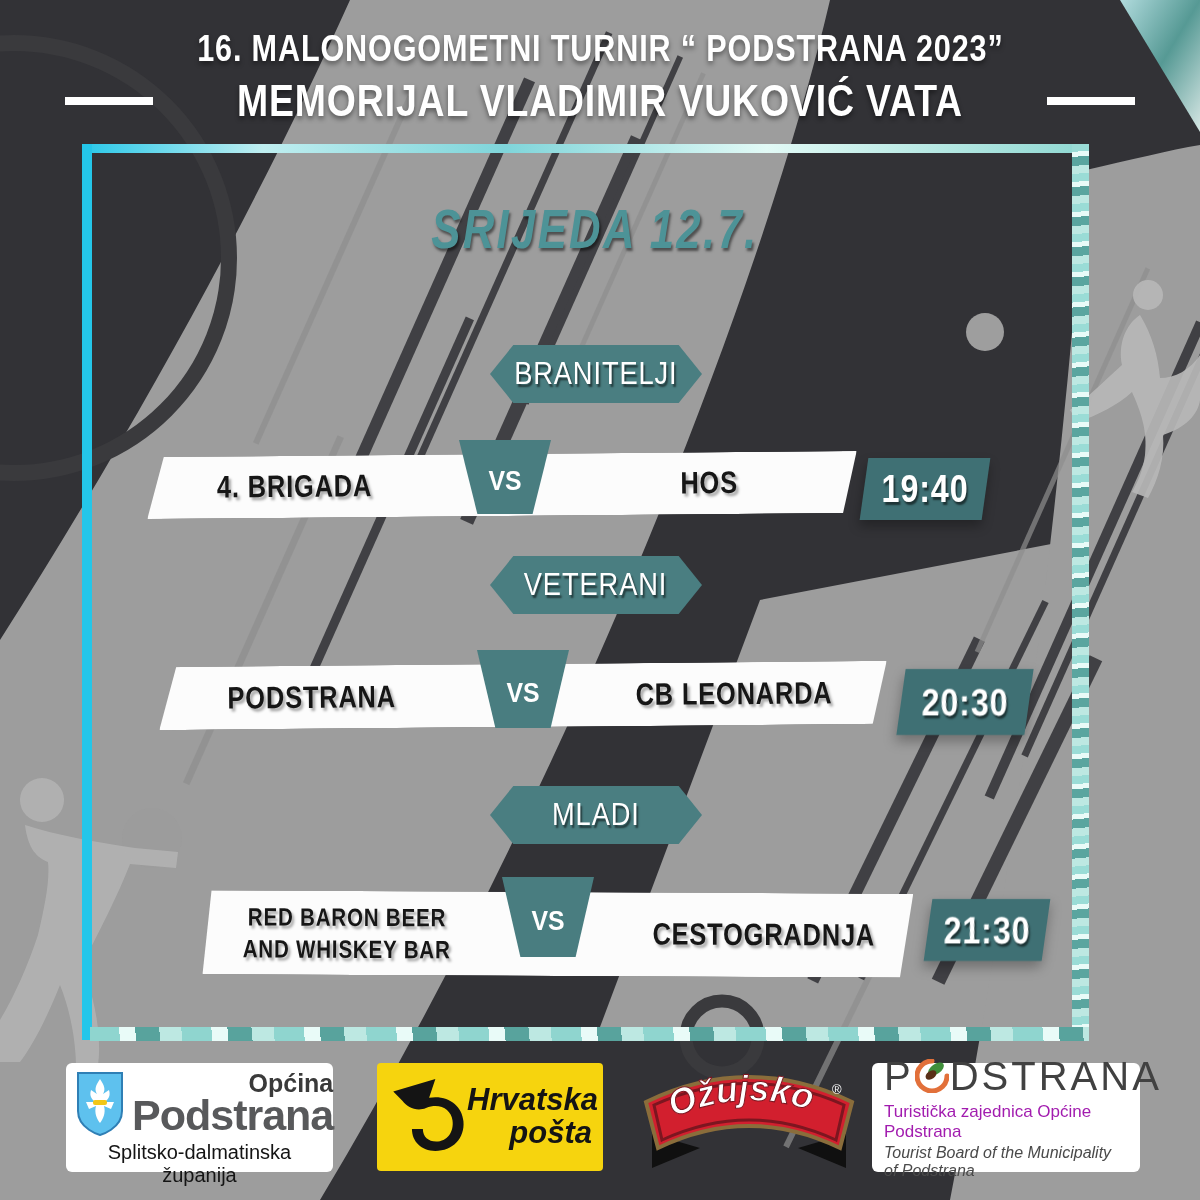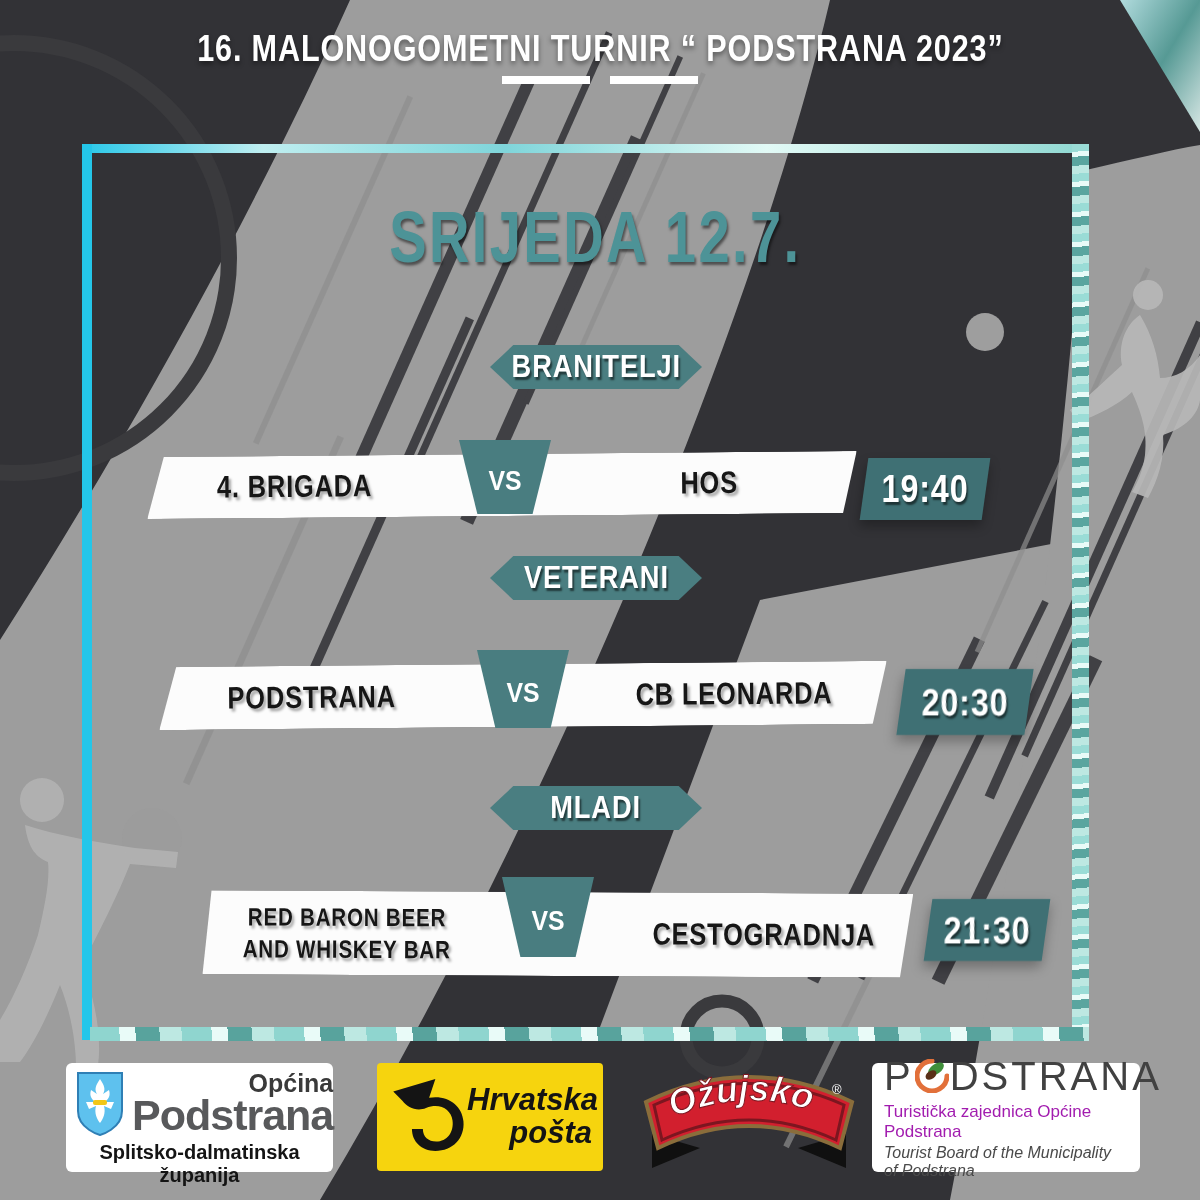--- a/index.html
+++ b/index.html
@@ -27,28 +27,28 @@
     background:linear-gradient(90deg,#29c8e9 0%,#bfeef0 18%,#7fd5da 42%,#e2faf6 68%,#8fd8d2 100%);}
   .frame-left{left:82px;top:144px;width:10px;height:896px;background:#24c6e9;}
   .frame-right{left:1072px;top:144px;width:17px;height:896px;
     background:repeating-linear-gradient(175deg,#9adcd6 0 8px,#e9fbf8 8px 13px,#5aa59f 13px 22px,#bde8e2 22px 30px);}
   .frame-bottom{left:90px;top:1027px;width:999px;height:14px;
     background:repeating-linear-gradient(85deg,#8fd5cf 0 30px,#e9fbf8 30px 46px,#58a39d 46px 70px,#bde8e2 70px 92px);}
 
   
   .day,.stage{position:absolute;left:90px;width:1010px;text-align:center;color:#4d9397;
     font-weight:900;letter-spacing:3px;z-index:4;text-shadow:2px 3px 3px rgba(0,0,0,.5);}
-  .day{top:196px;font-size:72px;}
+  .day{top:196px;font-size:56px;font-style:italic;}
   .stage{top:262px;font-size:58px;}
   .day .cx,.stage .cx{transform:scaleX(.78);}
 
   
-  .cat{position:absolute;left:490px;width:212px;height:44px;background:#4a7e81;
+  .cat{position:absolute;left:490px;width:212px;height:58px;background:#4a7e81;
     display:flex;align-items:center;justify-content:center;color:#fff;font-size:31px;
-    font-weight:700;letter-spacing:1px;z-index:4;text-shadow:2px 3px 2px rgba(0,0,0,.55);
+    font-weight:400;letter-spacing:1px;z-index:4;text-shadow:2px 3px 2px rgba(0,0,0,.55);
     clip-path:polygon(0 50%,11% 0,89% 0,100% 50%,89% 100%,11% 100%);}
   .cat .cx{transform:scaleX(.88);}
   .cat1{top:345px;} .cat2{top:556px;} .cat3{top:786px;}
 
   
   .bar{position:absolute;background:#fcfcfc;display:flex;align-items:center;z-index:3;
     box-shadow:0 8px 16px rgba(0,0,0,.35);}
   .bar .team{flex:1;text-align:center;color:#161616;font-weight:900;font-size:31px;
     letter-spacing:1px;text-shadow:3px 3px 3px rgba(0,0,0,.33);}
   .bar .team .cx{transform:scaleX(.82);}
@@ -80,21 +80,21 @@
 
   
   .sponsor{position:absolute;z-index:5;}
   .box-opcina{left:66px;top:1063px;width:267px;height:109px;background:#fff;border-radius:6px;
     display:flex;flex-direction:column;justify-content:flex-start;padding:8px 10px 6px;box-sizing:border-box;}
   .opcina-row{display:flex;align-items:flex-start;gap:8px;}
   .shield{position:relative;width:48px;height:66px;flex:0 0 auto;}
   .opcina-names{flex:1;text-align:right;line-height:1;}
   .opcina-top{font-size:25px;color:#3a3a3a;font-weight:600;}
   .opcina-name{font-size:43px;color:#58595b;font-weight:700;letter-spacing:-1px;margin-top:-2px;}
-  .opcina-sub{font-size:20px;color:#141414;font-weight:700;text-align:center;margin-top:4px;}
+  .opcina-sub{font-size:20px;color:#141414;font-weight:400;text-align:center;margin-top:4px;}
 
   .box-posta{left:377px;top:1063px;width:226px;height:108px;background:#f6d40e;border-radius:4px;
     display:flex;align-items:center;padding:8px 10px;box-sizing:border-box;gap:2px;}
   .posta-text{flex:1;text-align:right;font-style:italic;font-weight:700;color:#141414;line-height:1.05;}
   .posta-l1{font-size:31px;}
   .posta-l2{font-size:31px;padding-right:6px;}
 
   .box-ozujsko{left:634px;top:1056px;width:230px;height:122px;}
 
   .box-tz{left:872px;top:1063px;width:268px;height:109px;background:#fff;border-radius:6px;
@@ -160,20 +160,21 @@
 
     <path fill="#b7b7b7" opacity=".92" d="M1140,315 C1125,325 1118,345 1122,365 C1100,385 1085,400 1070,410 L1078,422 C1098,415 1118,405 1132,392 C1140,410 1148,430 1145,455 C1143,470 1138,482 1132,492 L1148,498 C1158,480 1165,458 1163,435 C1185,428 1198,415 1200,400 L1200,355 C1190,370 1175,378 1160,378 C1158,355 1152,335 1140,315 Z"></path>
     <circle cx="1148" cy="295" r="15" fill="#b7b7b7" opacity=".92"></circle>
   </svg>
 
   <div class="title1">
     <span class="cx">16. MALONOGOMETNI TURNIR “ PODSTRANA 2023”</span>
   </div>
   <div class="title2row">
     <span class="dash"></span>
+    <span class="title2"><span class="cx">MEMORIJAL VLADIMIR VUKOVIĆ VATA</span></span>
     <span class="dash"></span>
   </div>
 
   <div class="frame-top"></div>
   <div class="frame-left"></div>
   <div class="frame-right"></div>
   <div class="frame-bottom"></div>
 
   <div class="day"><span class="cx">SRIJEDA 12.7.</span></div>
 

